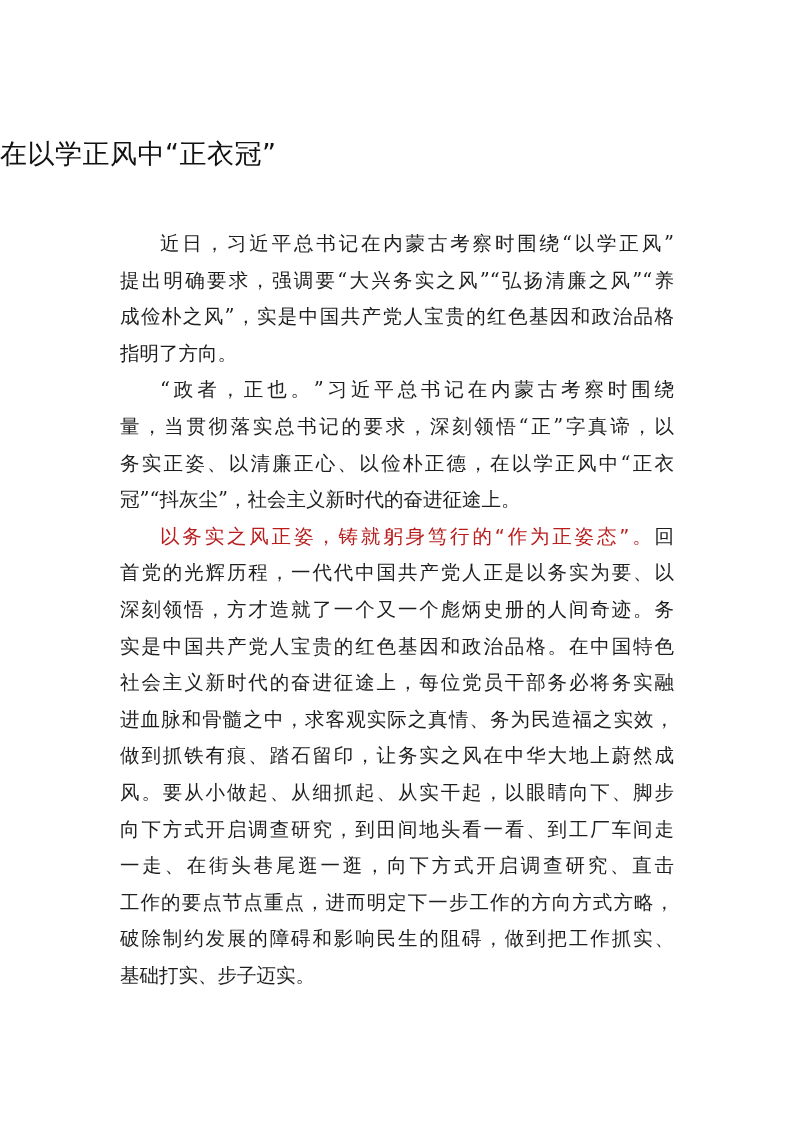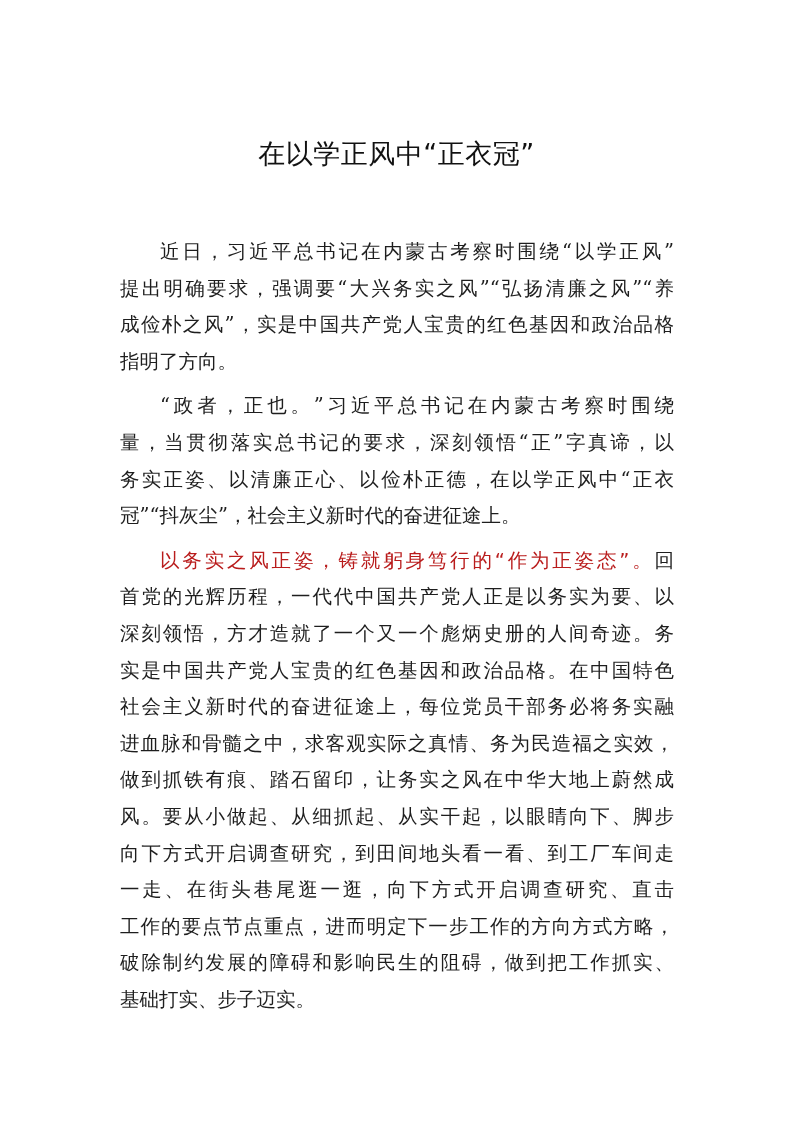--- a/index.html
+++ b/index.html
@@ -20,21 +20,21 @@
       left: 0; top: 0;
       width: 793px;
       height: 1122px;
       background: #ffffff;
     }
     .title {
       position: absolute;
       top: 136px;
       left: 0;
       width: 793px;
-      text-align: center;
+      text-align: left;
       font-family: "DejaVu Sans", "Liberation Sans", sans-serif;
       font-size: 27px;
       line-height: 36px;
       color: #111111;
       letter-spacing: 0.5px;
     }
     .body {
       position: absolute;
       top: 226px;
       left: 120px;
@@ -48,21 +48,20 @@
       white-space: nowrap;
       text-align: justify;
       text-align-last: justify;
       color: #1e1e1e;
     }
     .line.last {
       text-align-last: left;
     }
     .line.indent {
       padding-left: 40px;
-      margin-top: 8px;
     }
     .bold {
       font-family: "DejaVu Sans", "Liberation Sans", sans-serif;
       font-weight: normal;
       color: #b91c1c;
     }
   </style>
 </head>
 <body>
 

